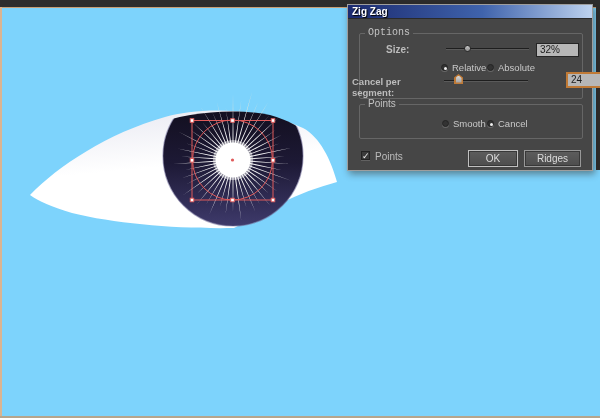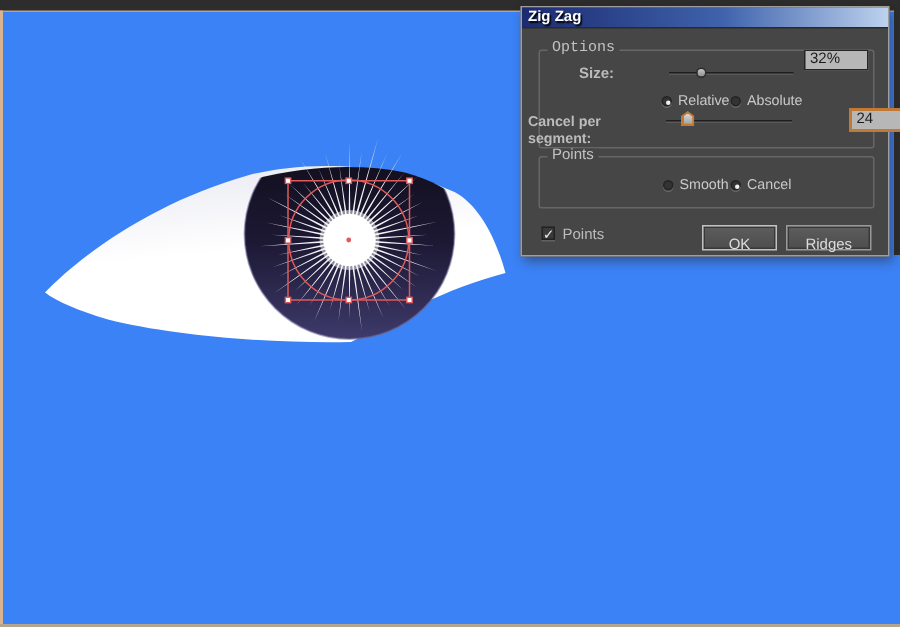--- a/index.html
+++ b/index.html
@@ -1,17 +1,17 @@
 <!DOCTYPE html>
 <html><head>
 <meta charset="utf-8">
 <style>
   html,body{margin:0;padding:0;}
   body{font-family:"Liberation Sans",sans-serif;}
-  #stage{position:relative;width:600px;height:418px;overflow:hidden;background:#3b82f6;}
+  #stage{position:relative;width:600px;height:418px;overflow:hidden;background:#7dd3fc;}
 
   
   .chrome-top{position:absolute;left:0;top:0;width:600px;height:7px;background:#2d2d2d;border-bottom:1px solid #c79f76;}
   .chrome-right{position:absolute;left:596px;top:0;width:4px;height:170px;background:#2d2d2d;}
   .chrome-left{position:absolute;left:0;top:7px;width:2px;height:411px;background:#dab491;}
   .chrome-bottom{position:absolute;left:0;top:416px;width:600px;height:2px;background:#b5a58d;}
 
   #eye-svg{position:absolute;left:0;top:0;}
 
   
@@ -38,21 +38,21 @@
   .field.focus{border:2px solid #c07a36;}
   .radio{position:absolute;width:7px;height:7px;border-radius:50%;background:#333;
          border:1px solid #232323;box-shadow:0 1px 0 rgba(255,255,255,.18);box-sizing:border-box;}
   .radio.sel::after{content:"";position:absolute;left:1.5px;top:1.5px;width:3px;height:3px;border-radius:50%;background:#efefef;}
   .rlabel{position:absolute;font-size:9.5px;color:#c9c9c9;line-height:10px;}
   .checkbox{position:absolute;width:9px;height:9px;background:#3a3a3a;border:1px solid #222;
             box-shadow:0 1px 0 rgba(255,255,255,.15);box-sizing:border-box;color:#eee;
             font-size:9px;line-height:8px;text-align:center;}
   .btn{position:absolute;background:linear-gradient(#5d5d5d,#4d4d4d);border:1px solid #989898;
        box-shadow:inset 0 0 0 1px #383838;color:#dcdcdc;font-size:10px;font-family:"Liberation Sans",sans-serif;
-       padding:6px;line-height:14px;}
+       padding:0;line-height:14px;}
   .btn.default{border-color:#c0c0c0;}
 </style>
 </head>
 <body>
 
 <div id="stage">
 
   <svg id="eye-svg" width="600" height="418" viewBox="0 0 600 418">
     <defs>
       <linearGradient id="gScl" x1="0" y1="0" x2="0.25" y2="1">
@@ -112,21 +112,21 @@
     <div class="titlebar">
       <span>Zig Zag</span>
     </div>
 
     <div class="groupbox" style="left:11px;top:28px;width:222px;height:64px;"></div>
     <span class="grouplabel" style="left:17px;top:23px;font-family:Liberation Mono, monospace;">Options</span>
 
     <div class="flabel right" style="left:38px;top:39px;width:54px;">Size:</div>
     <div class="track" style="left:98px;top:43px;width:83px;"></div>
     <div class="thumb-round" style="left:116px;top:40px;"></div>
-    <input class="field" style="left: 188px; top: 28px; width: 38px;" readonly="" value="32%">
+    <input class="field" style="left: 188px; top: 38px; width: 38px;" readonly="" value="32%">
 
     <div class="radio sel" style="left:93px;top:59px;"></div>
     <div class="rlabel" style="left:104px;top:58px;">Relative</div>
     <div class="radio" style="left:139px;top:59px;"></div>
     <div class="rlabel" style="left:150px;top:58px;">Absolute</div>
 
     <div class="flabel right" style="left:4px;top:71px;width:88px;font-size:9.5px;">Cancel per segment:</div>
     <div class="track" style="left:96px;top:75px;width:84px;"></div>
     <div class="thumb-house" style="left:106px;top:69px;">
         <i></i>

